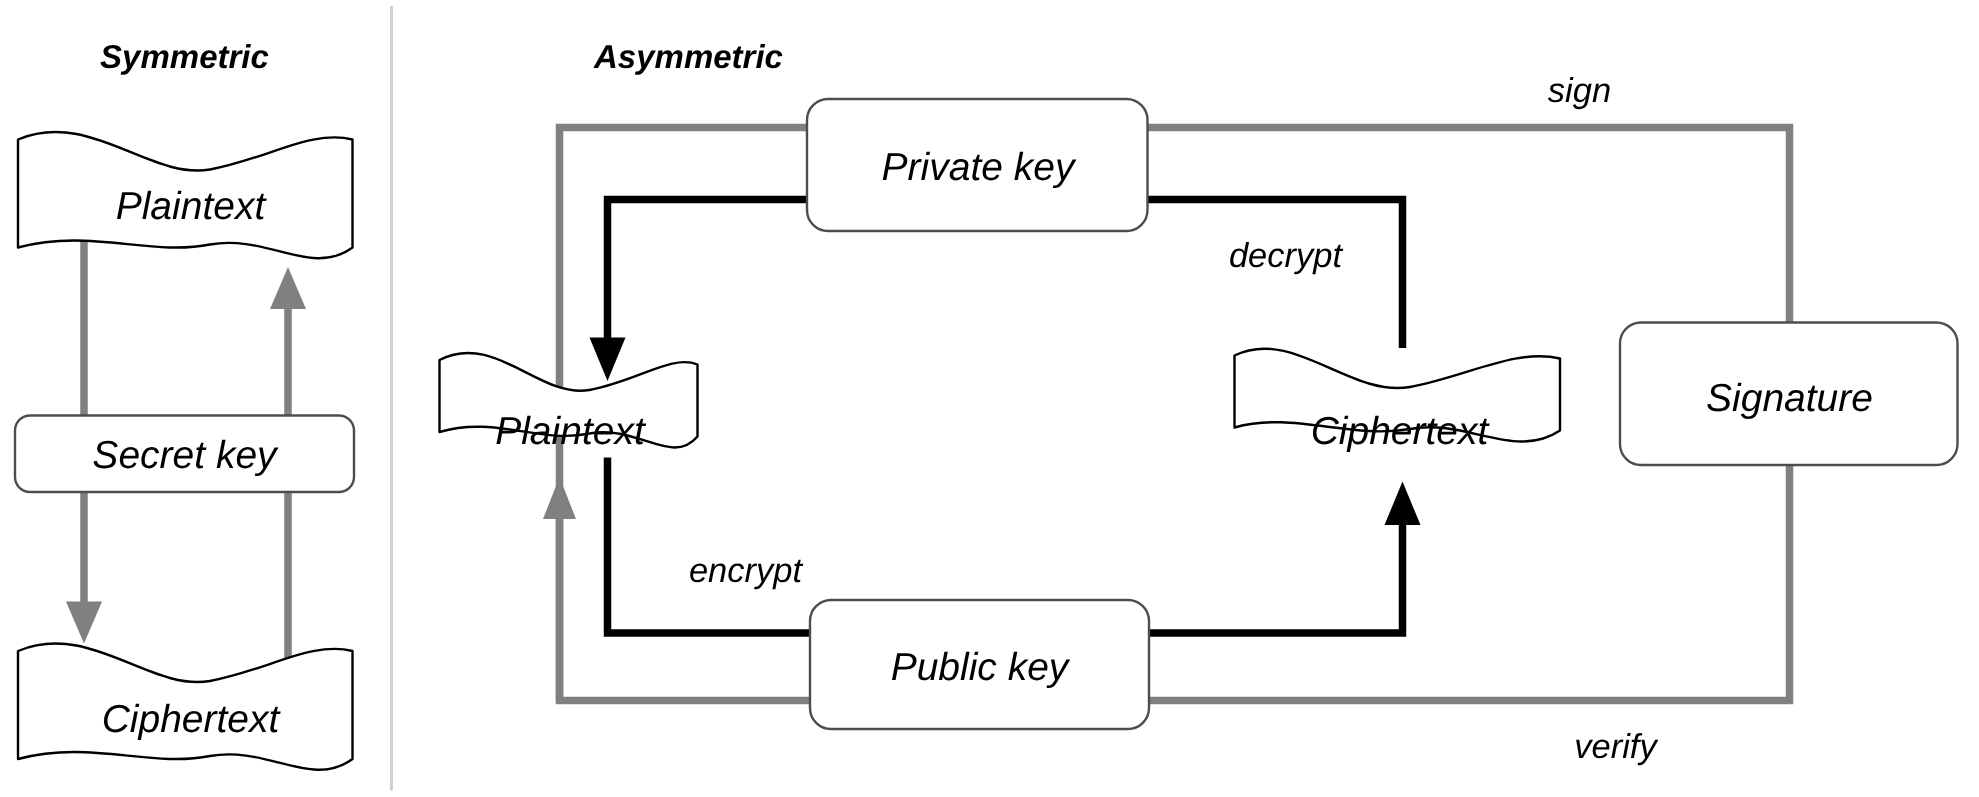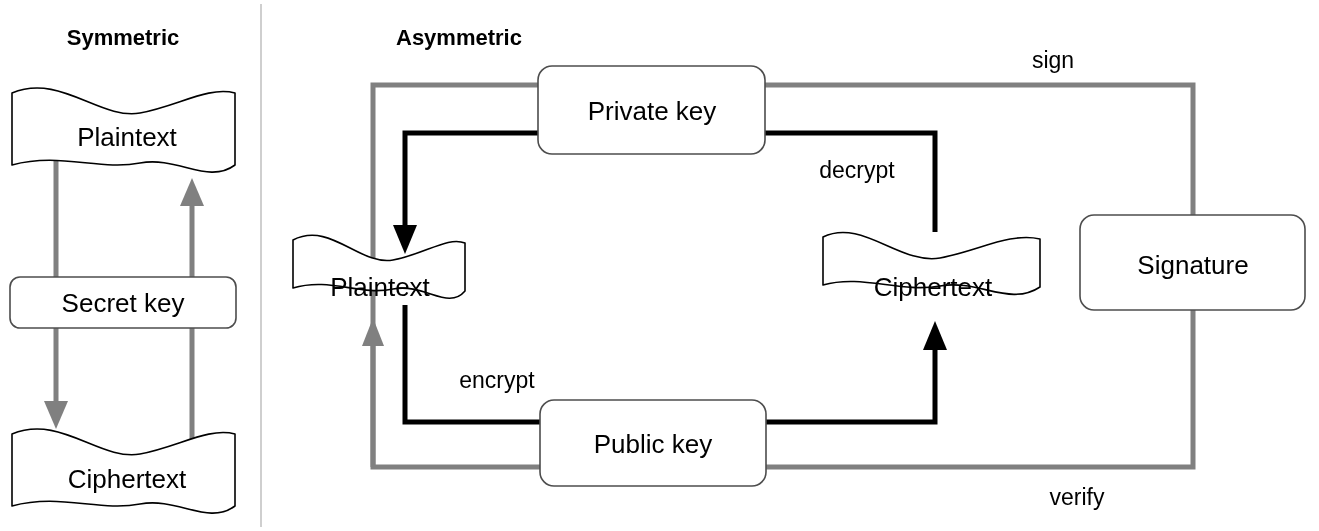--- a/index.html
+++ b/index.html
@@ -10,20 +10,21 @@
   body {
     width: 1319px;
     height: 531px;
     overflow: hidden;
     font-family: "Liberation Sans", sans-serif;
   }
   #diagram-root {
     position: relative;
     width: 1319px;
     height: 373px;
+    font-style: italic;
   }
   svg.diagram {
     display: block;
     width: 1319px;
     height: 531px;
   }
   .panel-title {
     font-family: "Liberation Sans", sans-serif;
     font-size: 22px;
     font-weight: bold;

